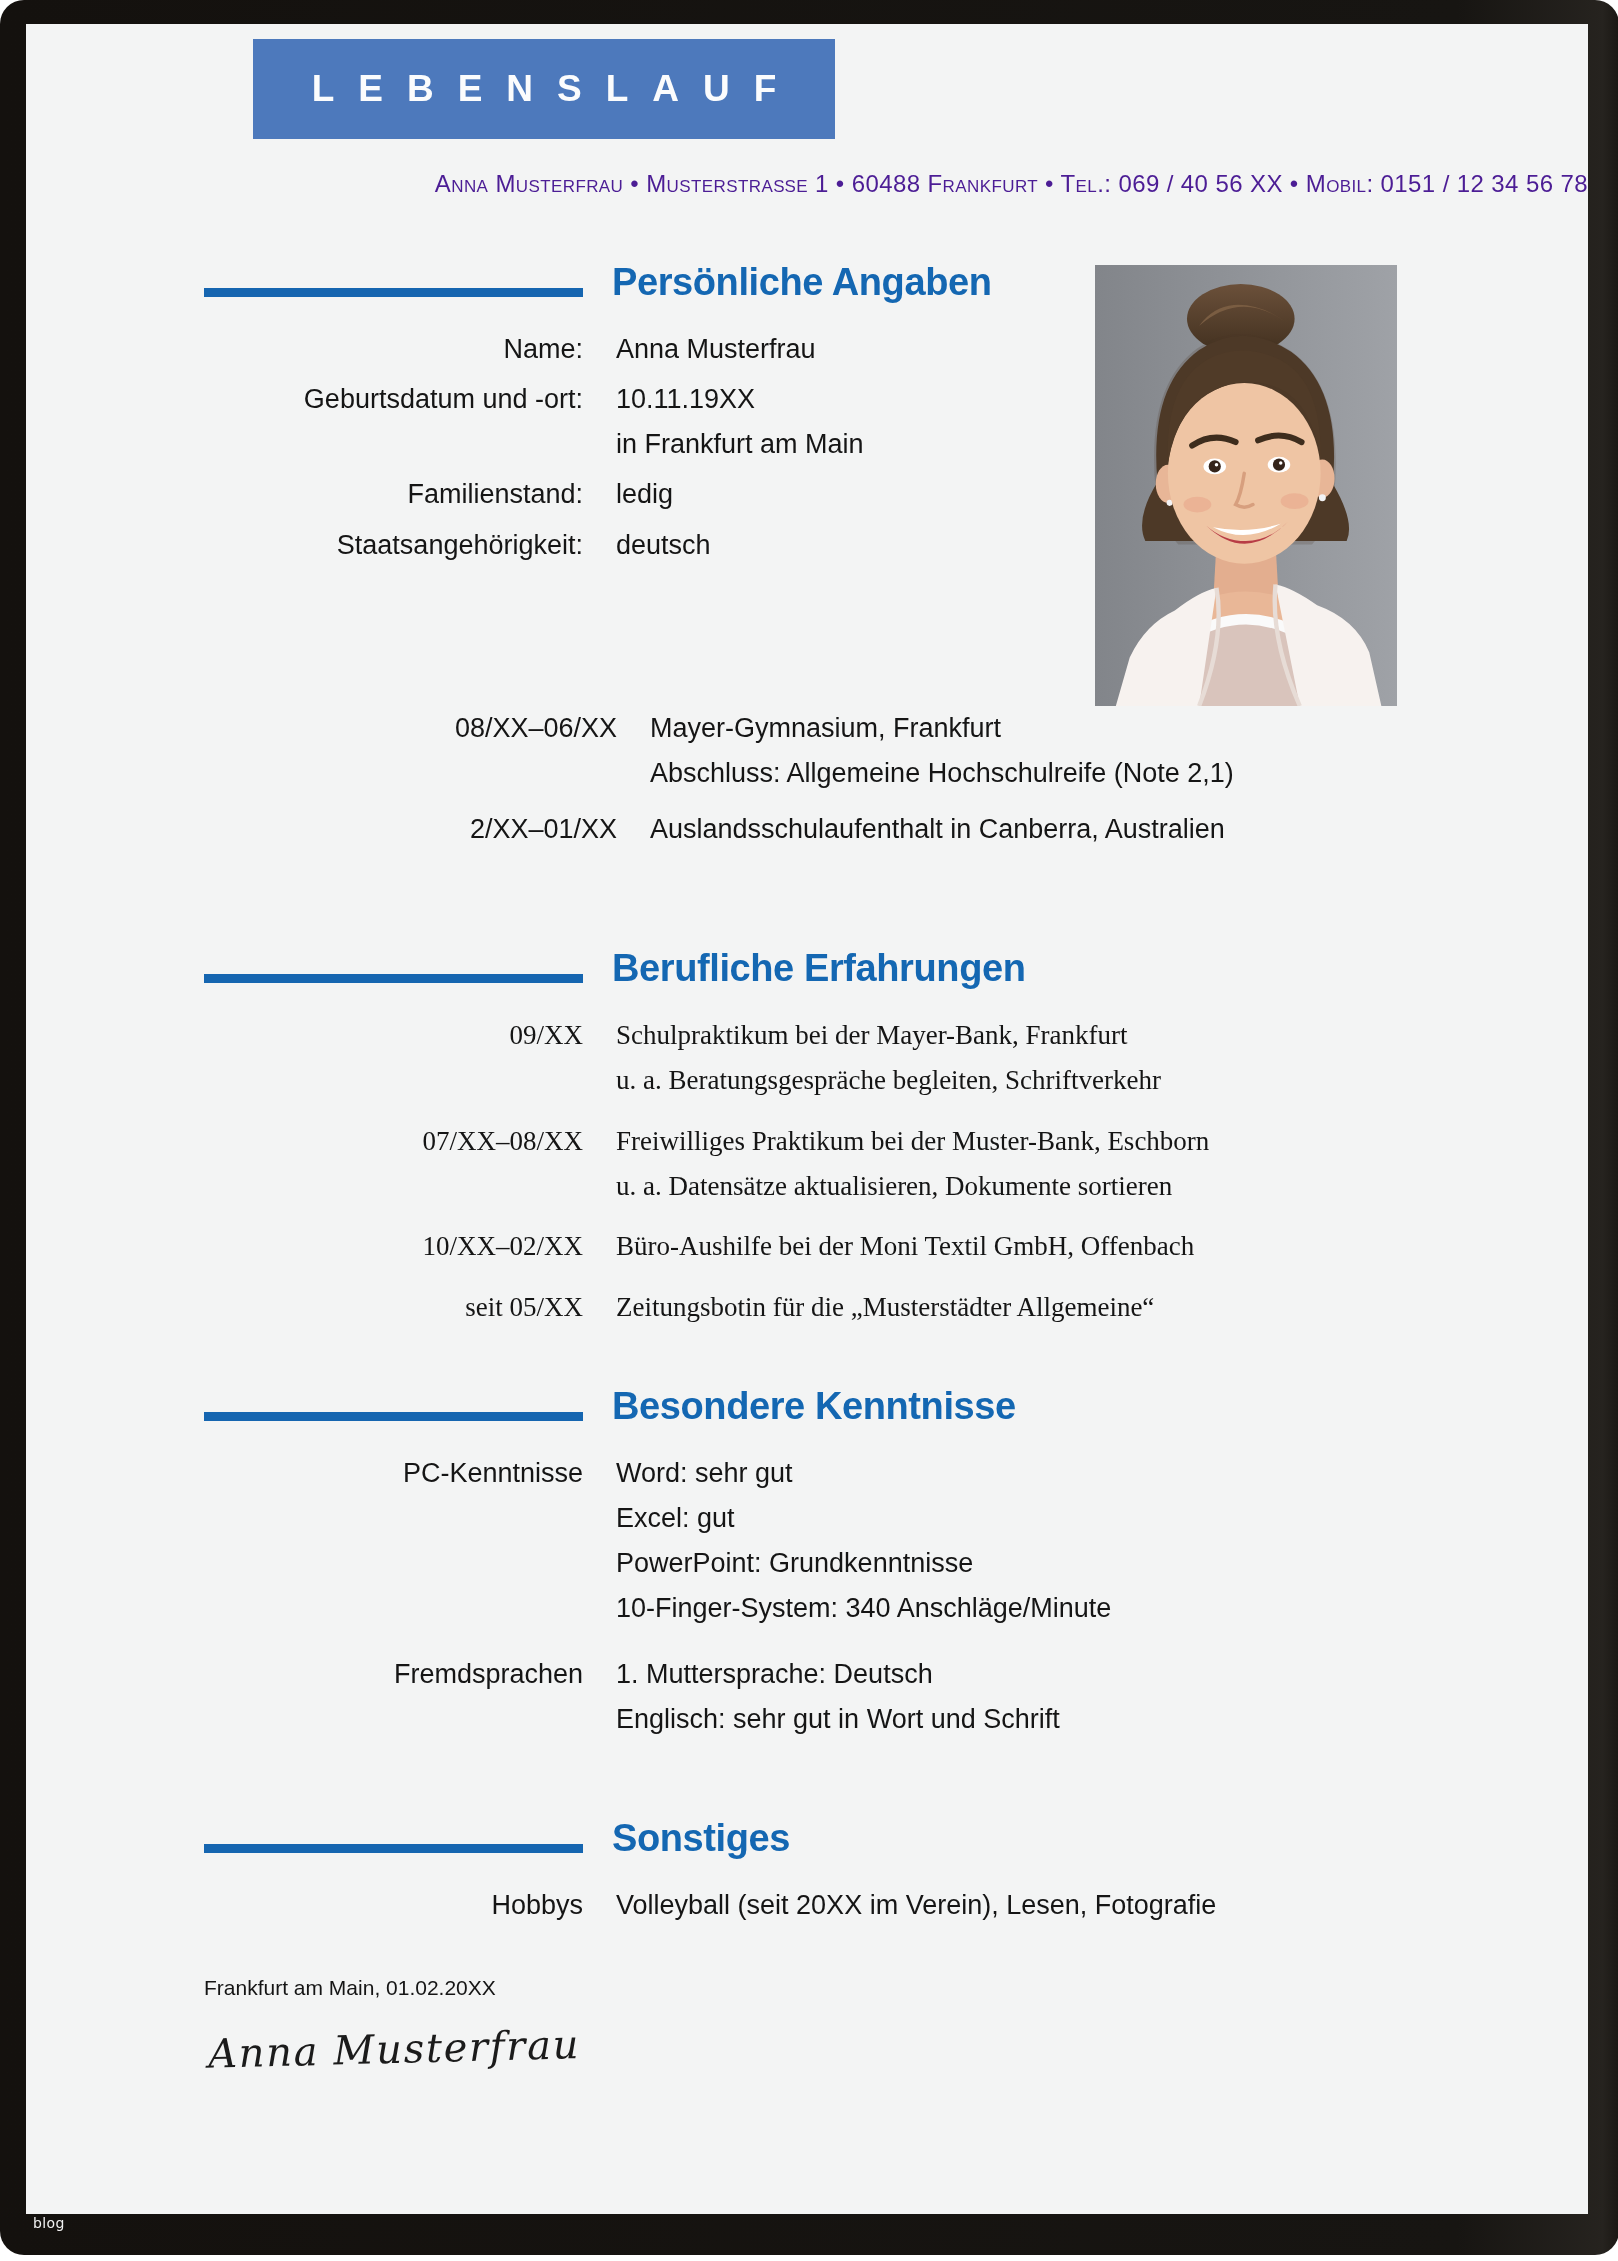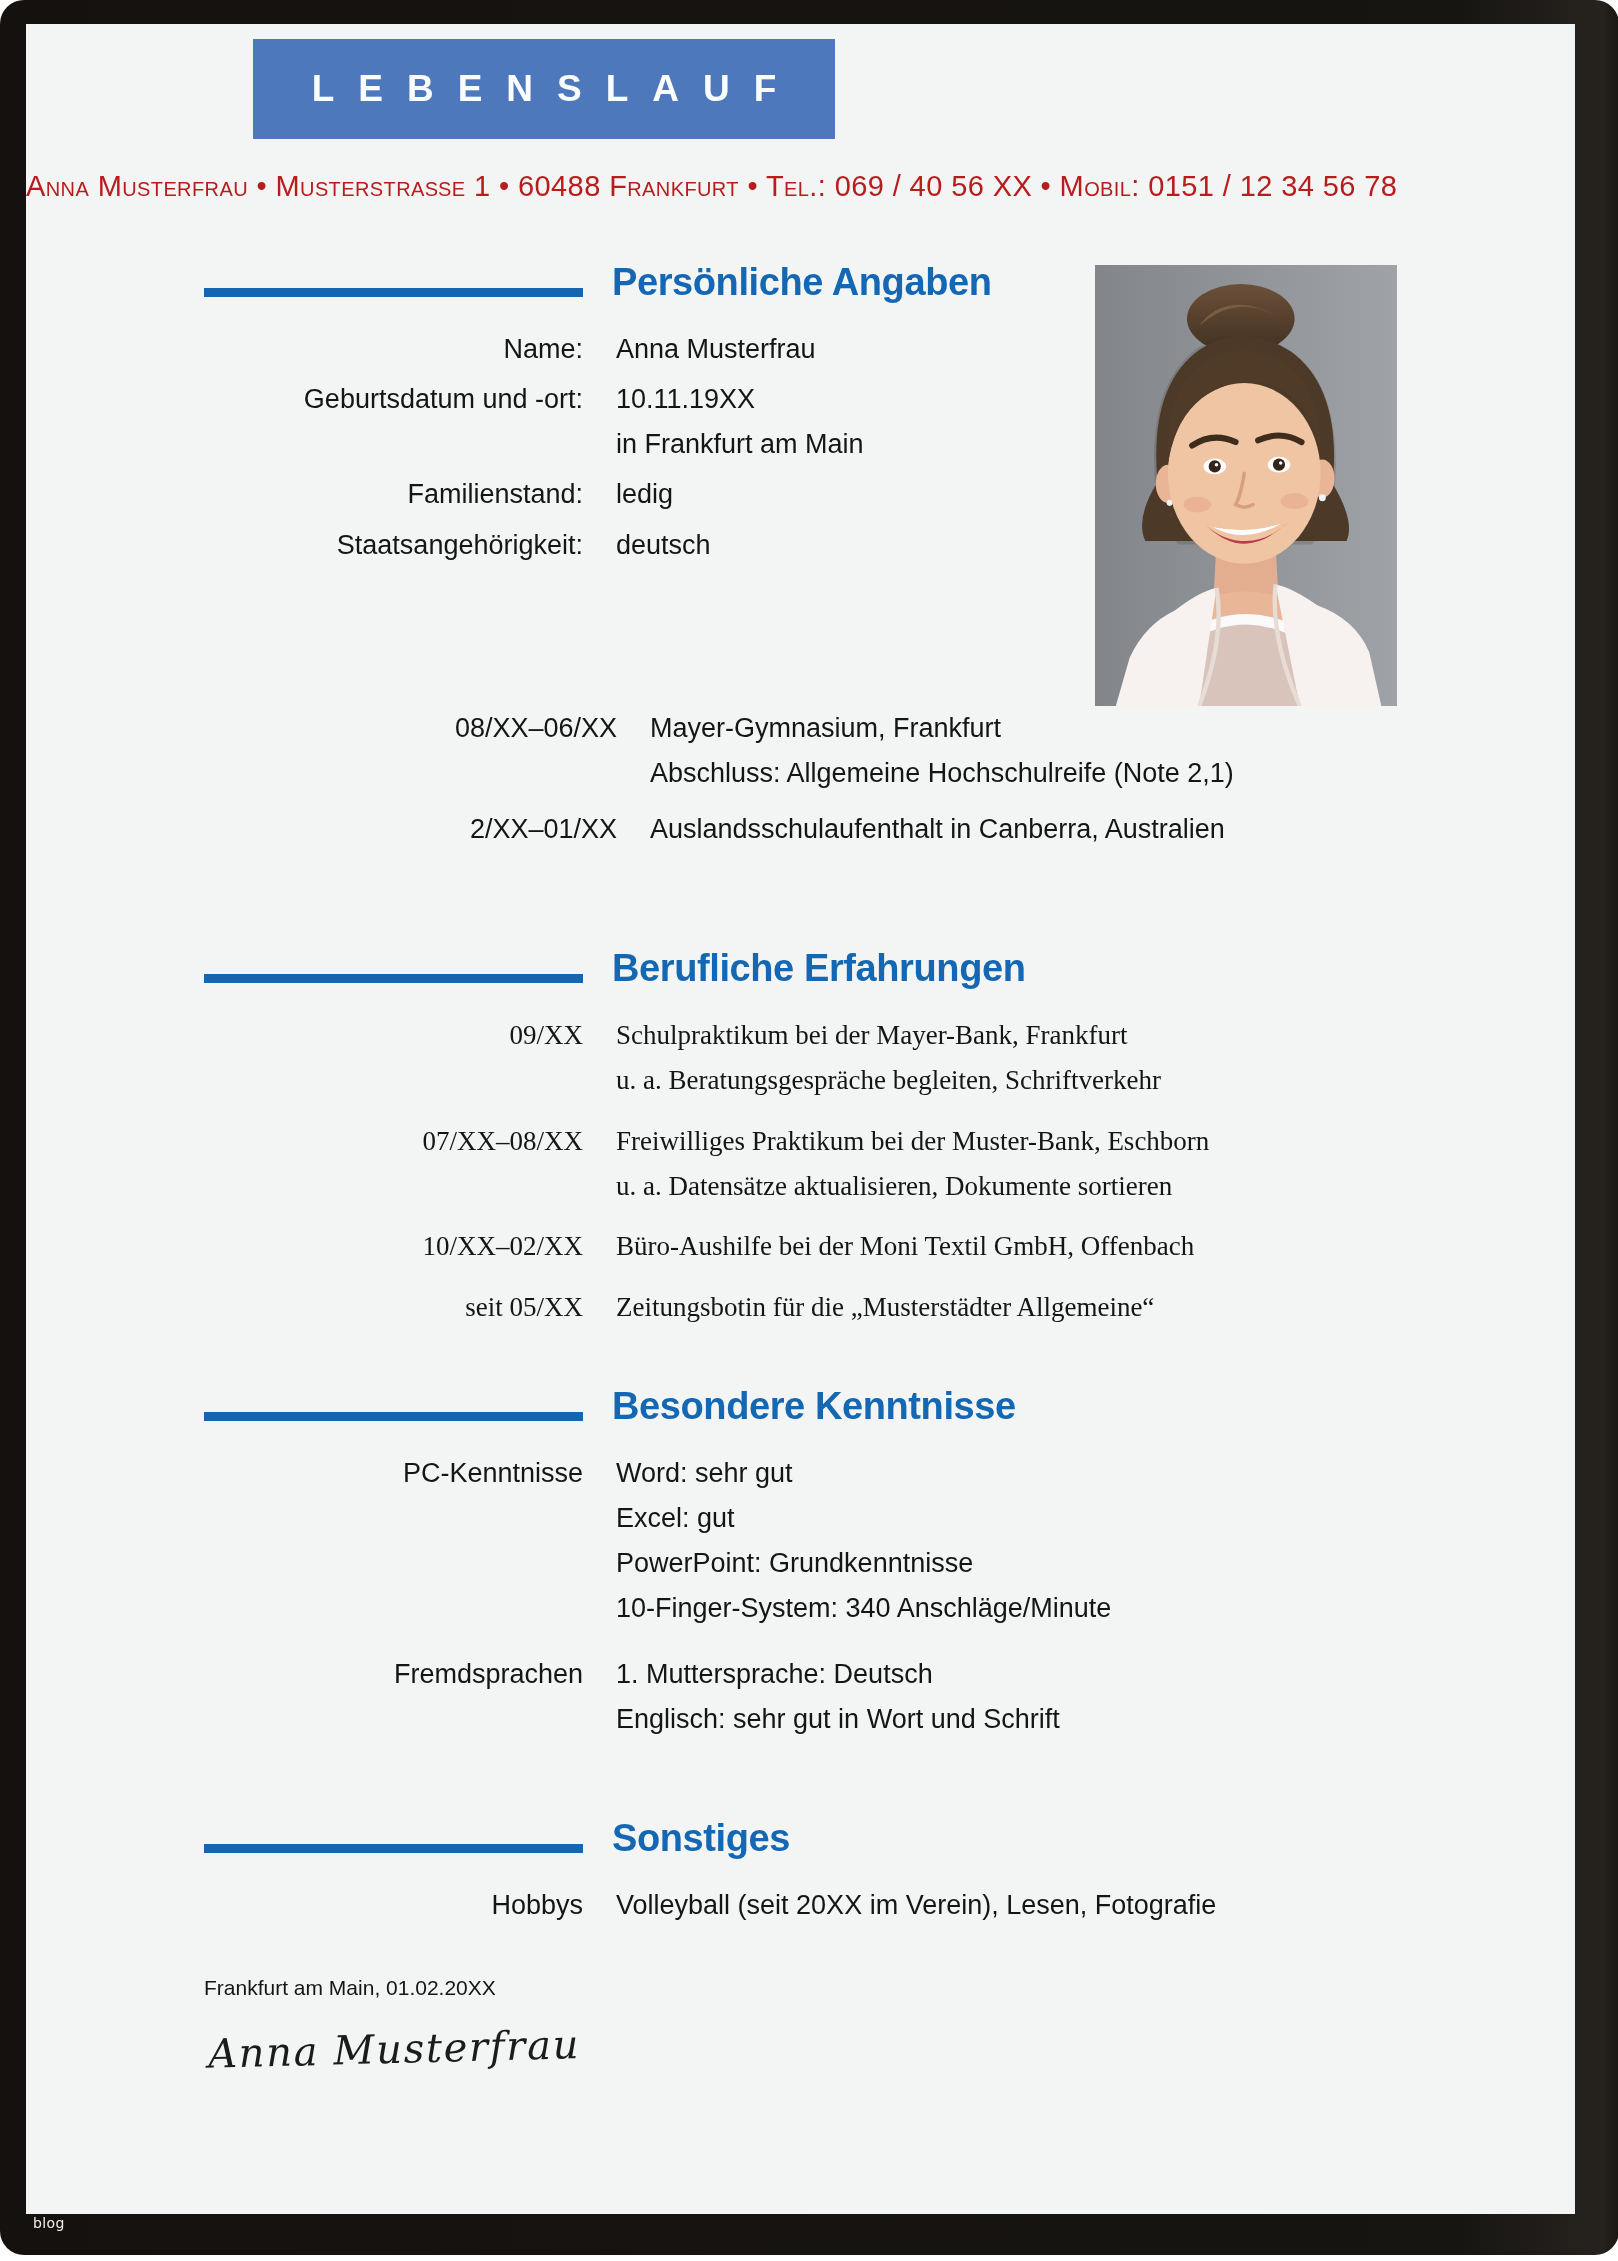--- a/index.html
+++ b/index.html
@@ -21,38 +21,39 @@
   .watermark{
     position:absolute;left:33px;top:2215px;
     color:#f2f2f2;font-size:14px;letter-spacing:0.4px;
     font-family:"DejaVu Sans", sans-serif;
   }
   
   .page{
     position:absolute;left:26px;top:24px;
     width:1549px;height:2190px;
     background:#f3f4f4;
+    padding-left:13px;
   }
   .title-box{
     position:absolute;left:227px;top:14.7px;
     width:582px;height:100px;
     display:flex;align-items:center;justify-content:center;
     padding-left:24px;box-sizing:border-box;
   }
   .title-box span{
     color:#fbfcfd;
     font-size:37px;font-weight:700;
     letter-spacing:24px;
     line-height:1;
   }
   .contact{
     position:absolute;left:0;top:146px;width:100%;
-    text-align:left;
+    text-align:right;
     font-variant:small-caps;
-    font-size:29px;color:#b91c1c;letter-spacing:0.4px;
+    font-size:24px;color:#4c1d95;letter-spacing:0.4px;
   }
   
   .section{position:absolute;left:0;width:100%;}
   .sec-0{top:239px;}
   .sec-1{top:656px;}
   .sec-2{top:925px;}
   .sec-3{top:1363px;}
   .sec-4{top:1795px;}
   .sec-head{display:flex;align-items:flex-end;gap:29px;padding-left:178px;}
   .rule{width:379px;height:8.7px;margin-bottom:4.3px;}

